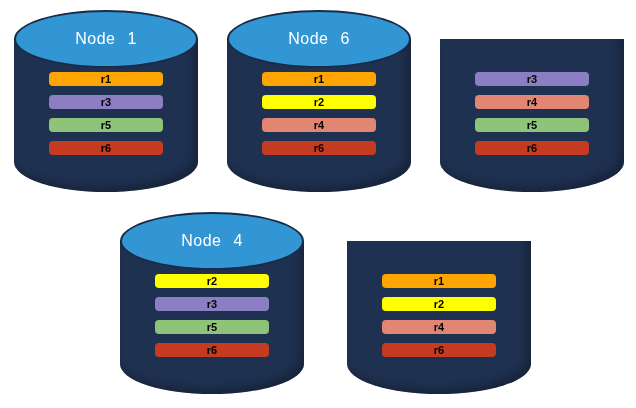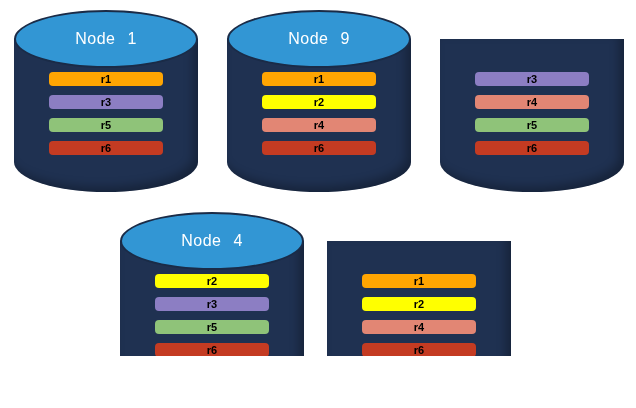--- a/index.html
+++ b/index.html
@@ -1,26 +1,26 @@
 <!DOCTYPE html>
 <html style="--body-color: #1f3151; --rim-color: #1a2b47; --top-color: #3296d4; --title-text-color: #ffffff; --bar-text-color: #000000;"><head>
 <meta charset="utf-8">
 <style>
   html, body { margin: 0; padding: 0; background: #ffffff; }
   .stage {
     position: relative;
     width: 636px;
-    height: 356px;
+    height: 408px;
     background: #ffffff;
     font-family: "Liberation Sans", sans-serif;
     overflow: hidden;
   }
   .row { position: absolute; display: flex; }
   .row-top    { left: 14px;  top: 10px;  gap: 29px; }
-  .row-bottom { left: 120px; top: 212px; gap: 23px; }
+  .row-bottom { left: 120px; top: 212px; gap: 43px; }
 
   .cylinder { position: relative; width: 184px; height: 182px; }
 
   .cyl-body {
     position: absolute;
     left: 0; top: 29px;
     width: 100%; height: 153px;
     background: var(--body-color);
     border-radius: 0 0 50% 50% / 0 0 30px 30px;
     box-shadow: inset -5px -5px 10px rgba(0,0,0,0.28);
@@ -86,21 +86,21 @@
           <div class="replica-bar" style="background: rgb(255, 165, 2);">r1</div>
           <div class="replica-bar" style="background: rgb(140, 126, 195);">r3</div>
           <div class="replica-bar" style="background: rgb(143, 195, 121);">r5</div>
           <div class="replica-bar" style="background: rgb(196, 59, 34);">r6</div>
         </div>
   </div>
 
   <div class="cylinder">
     <div class="cyl-body"></div>
     <div class="cyl-top">
-      <span class="node-title">Node 9</span>
+      <span class="node-title">Node 6</span>
     </div>
     <div class="bars">
           <div class="replica-bar" style="background: rgb(255, 165, 2);">r1</div>
           <div class="replica-bar" style="background: rgb(255, 255, 0);">r2</div>
           <div class="replica-bar" style="background: rgb(226, 134, 116);">r4</div>
           <div class="replica-bar" style="background: rgb(196, 59, 34);">r6</div>
         </div>
   </div>
 
   <div class="cylinder">

